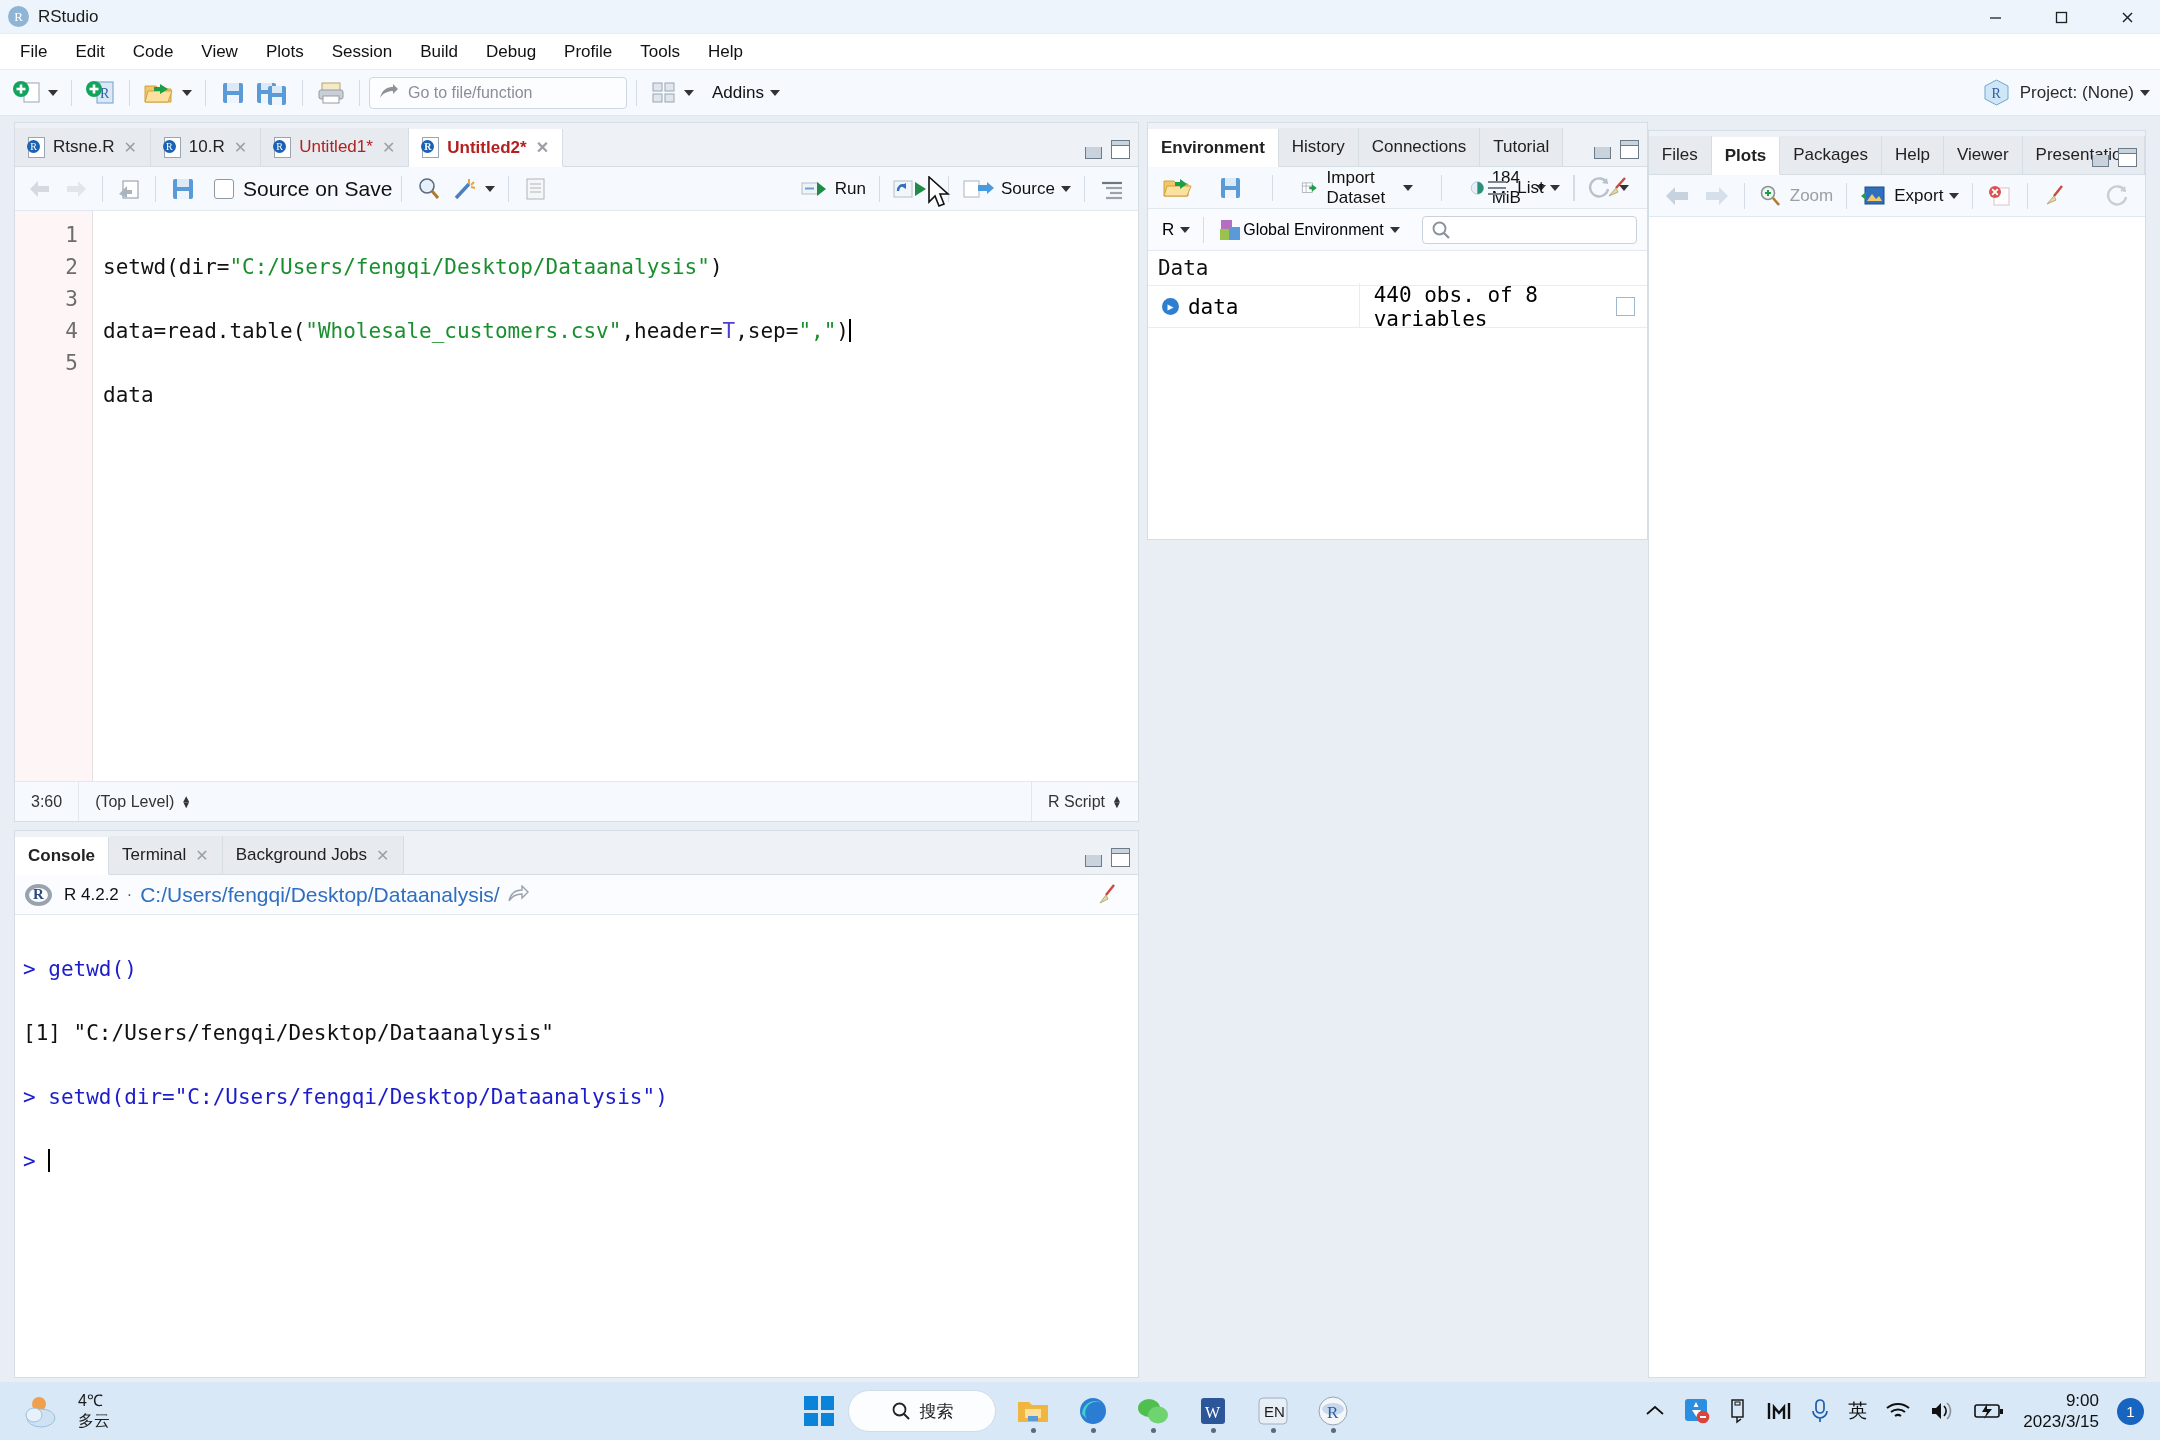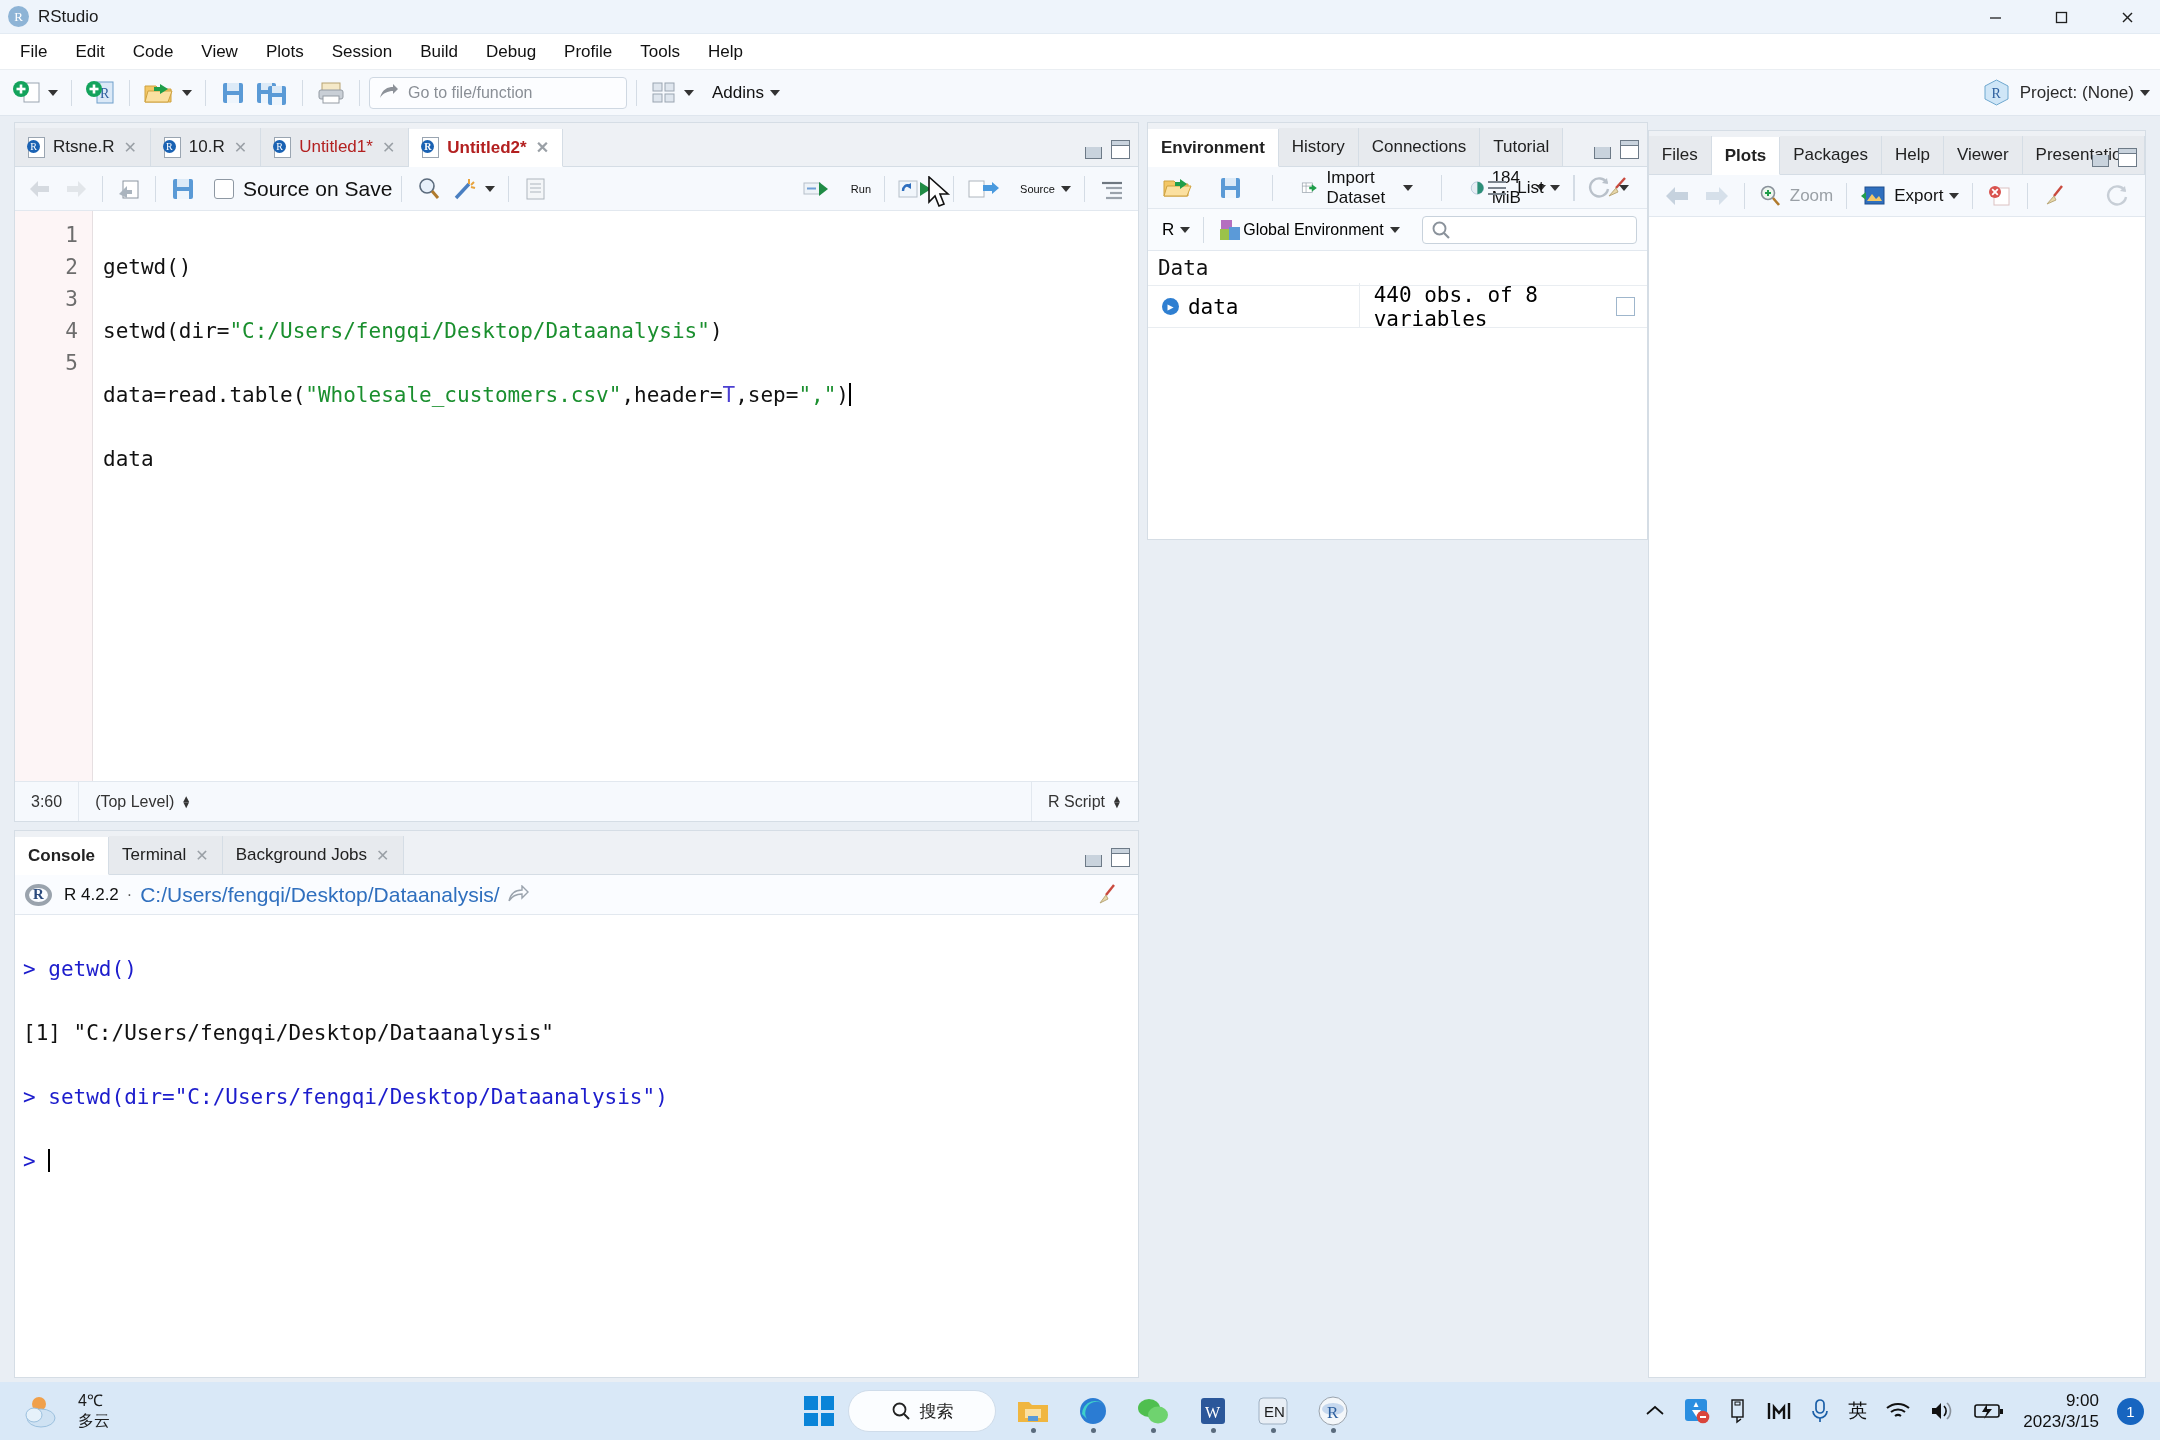--- a/index.html
+++ b/index.html
@@ -80,21 +80,21 @@
   .mini-max { width: 19px; height: 19px; border: 1px solid #6d7a87; background: #fff; }
   .mini-max::before { content:""; display:block; height:4px; background:#c9d3dd; border-bottom:1px solid #6d7a87; }
 
   
   .editor-toolbar { height: 44px; flex: 0 0 44px; background: #f6f9fd; display: flex; align-items: center;
                     padding: 0 8px; border-bottom: 1px solid #e2e8ef; position: relative; }
   .src-on-save { display: flex; align-items: center; margin-left: 4px; }
   .chk { width: 20px; height: 20px; border: 1px solid #8e98a3; border-radius: 3px; background: #fff; }
   .src-on-save span { font-size: 21px; margin-left: 9px; color: #111; }
   .right-tools { position: absolute; right: 8px; display: flex; align-items: center; }
-  .run-lbl, .source-lbl { font-size: 11px; color: #111; margin-left: 19px; }
+  .run-lbl, .source-lbl { font-size: 17px; color: #111; margin-left: 5px; }
 
   
   .editor-body { flex: 1 1 auto; display: flex; overflow: hidden; background: #fff; min-height: 0; }
   .gutter { width: 78px; background: #fdf5f6; border-right: 1px solid #e6dfe1; padding-top: 8px;
             text-align: right; }
   .gutter div { font-family: "DejaVu Sans Mono", monospace; font-size: 21px; line-height: 32px;
                 color: #6d6d6d; padding-right: 14px; }
   .code { flex: 1 1 auto; padding: 8px 0 0 10px; font-family: "DejaVu Sans Mono", monospace;
           font-size: 21px; line-height: 32px; white-space: pre; color: #111; }
   .s-str { color: #1a8f2e; }
@@ -429,21 +429,20 @@
 
         <div class="editor-body">
           <div class="gutter">
             <div>1</div>
             <div>2</div>
             <div>3</div>
             <div>4</div>
             <div>5</div>
           </div>
           <div class="code">
-<div><span>getwd()</span></div>
 <div><span>setwd(dir=</span><span class="s-str">"C:/Users/fengqi/Desktop/Dataanalysis"</span><span>)</span></div>
 <div><span>data=read.table(</span><span class="s-str">"Wholesale_customers.csv"</span><span>,header=</span><span class="s-kw">T</span><span>,sep=</span><span class="s-str">","</span><span>)</span><span class="caret-bar"></span></div>
 <div><span>data</span></div>
 <div>&nbsp;</div>
           </div>
         </div>
 
         <div class="editor-status">
           <div class="cell">3:60</div>
           <div class="vdiv"></div>

